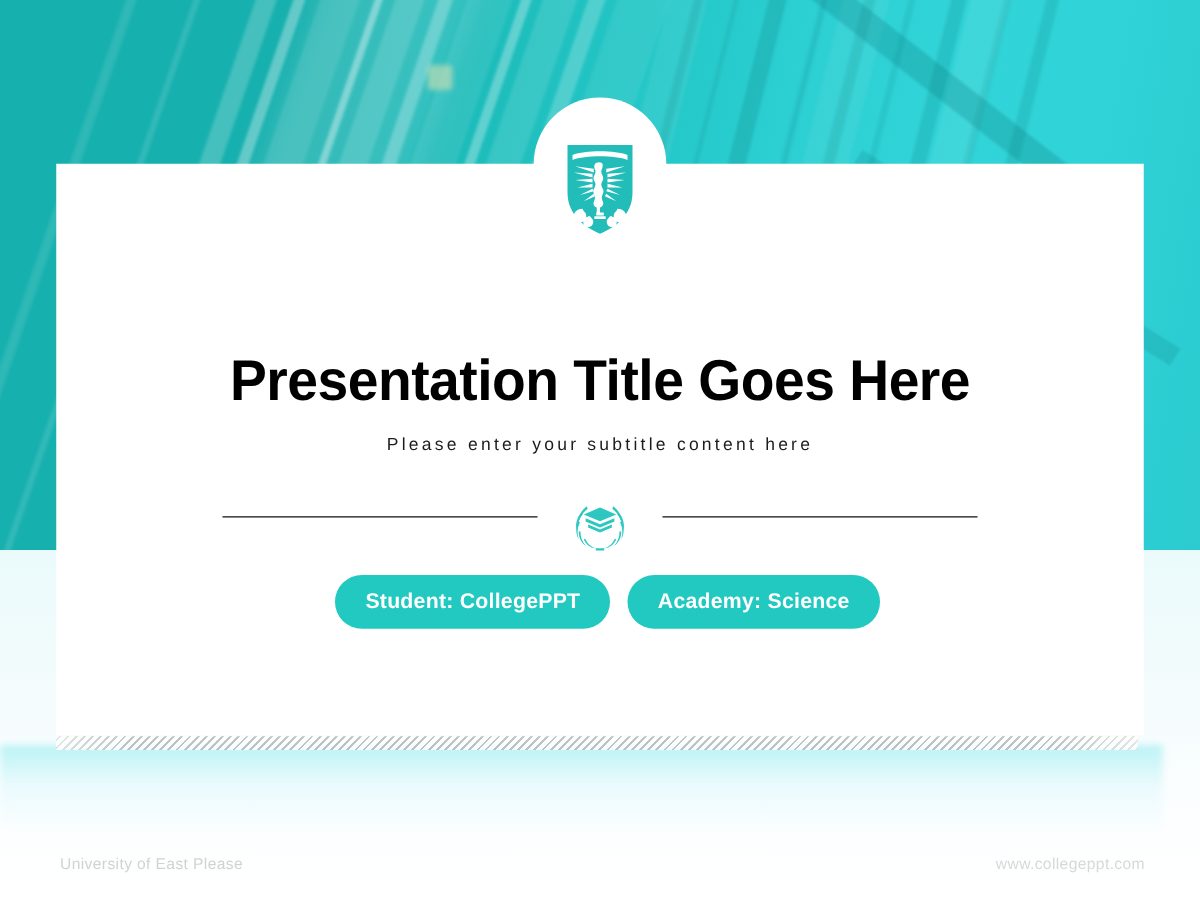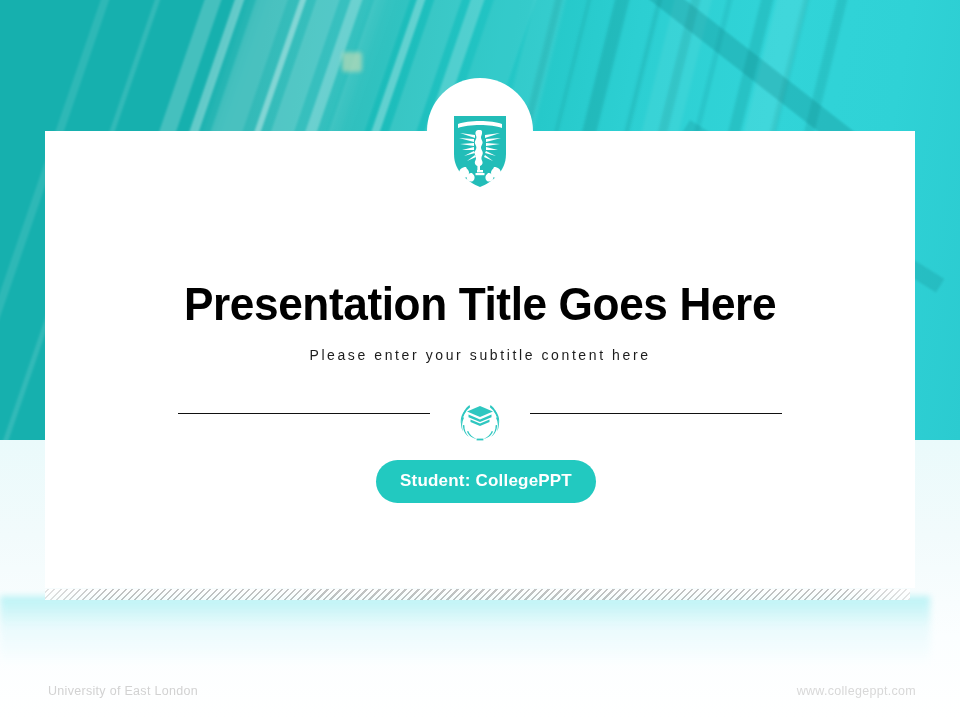--- a/index.html
+++ b/index.html
@@ -276,18 +276,19 @@
           <path d="M43 29 c.2 4.8-2 9.2-5.8 11.8 3-3.2 4.6-7.4 4.4-11.6 z"></path>
           <path d="M39 35.4 c-1.6 4-5.2 6.8-9.4 7.4 3.8-1.4 6.8-4.2 8.2-7.8 z"></path>
           <path d="M22.6 42.6 h6.8 v1.8 h-6.8 z"></path>
         </g>
       </svg>
     </div>
   </div>
 
   <div class="pills">
     <div class="pill">Student: CollegePPT</div>
-  </div>
-
-  <div class="footer-left">University of East London</div>
+    <div class="pill">Academy: Science</div>
+  </div>
+
+  <div class="footer-left">University of East Please</div>
   <div class="footer-right">www.collegeppt.com</div>
 
 </div>
 
 </body></html>

